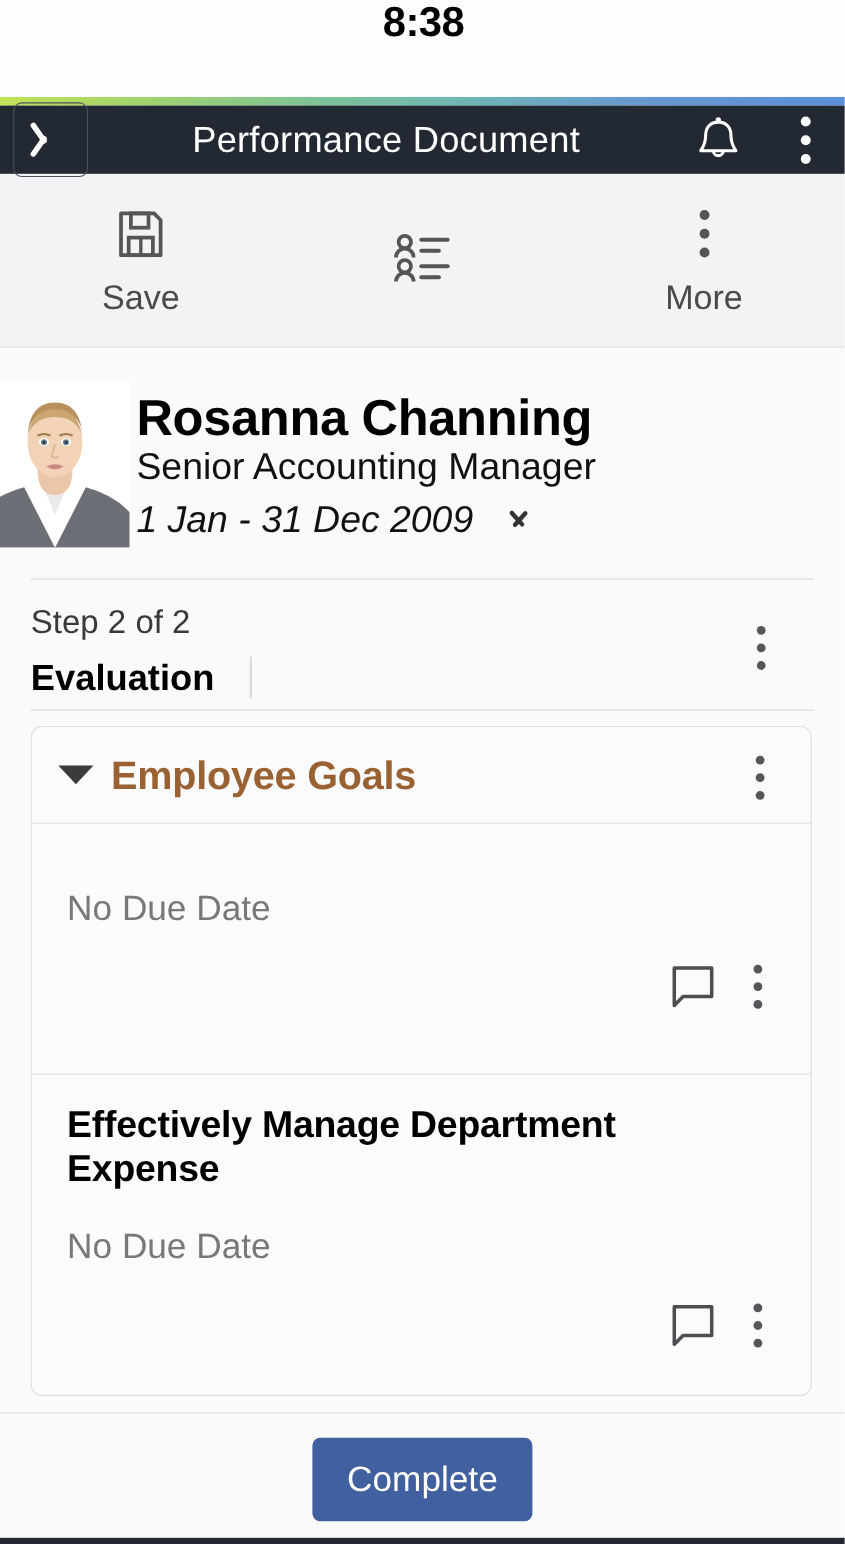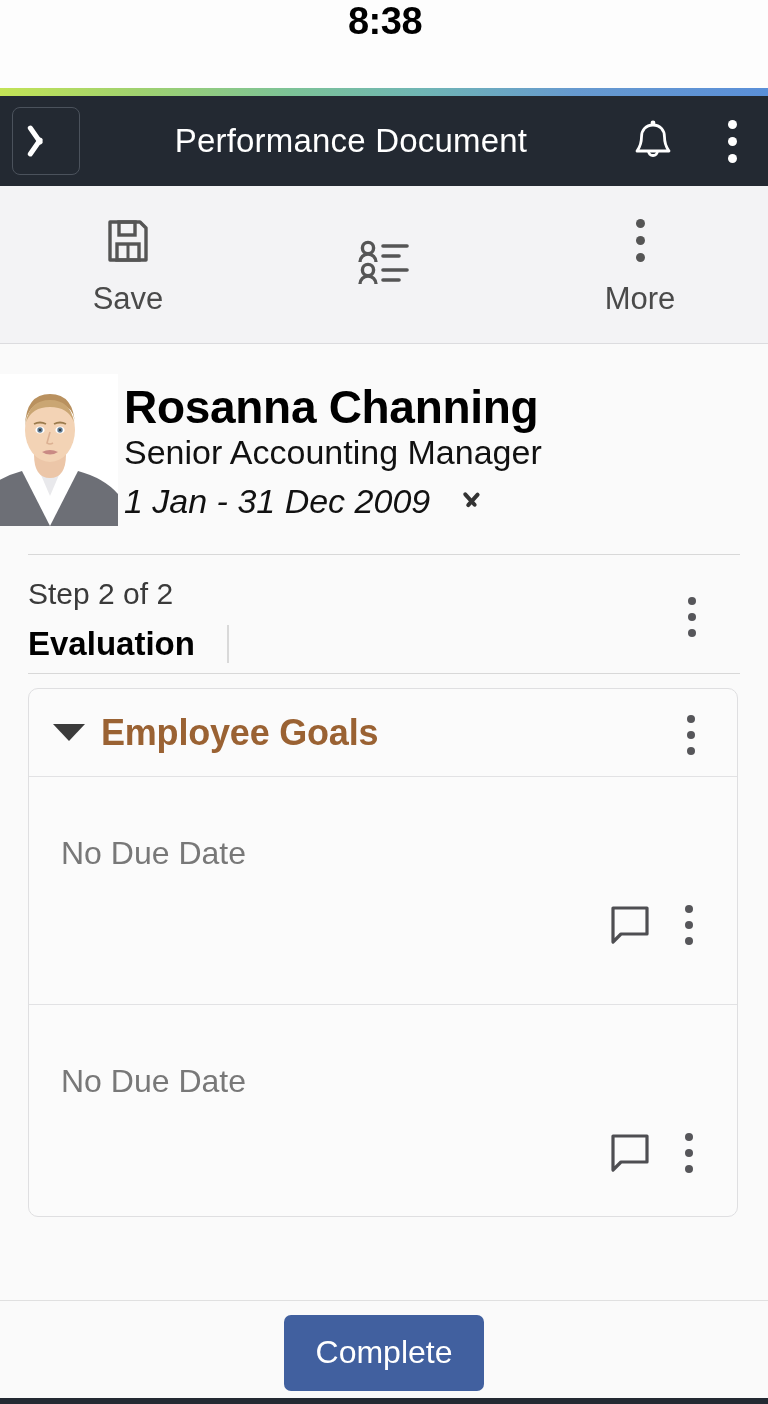--- a/index.html
+++ b/index.html
@@ -38,21 +38,21 @@
   }
 
   
   .gradient-strip {
     height: 8px;
     background: linear-gradient(to right, #c3e356 0%, #9fd16f 18%, #7cc297 38%, #6fb5b4 55%, #6699cf 75%, #5a8fd8 100%);
   }
 
   
   .header {
-    position: relative; height: 90px; background: #232932;
+    position: relative; height: 62px; background: #232932;
     display: flex; align-items: center;
   }
   .back-btn {
     width: 68px; height: 68px; margin-left: 12px;
     border: 1.5px solid #4b525c; border-radius: 8px;
     display: flex; align-items: center; justify-content: center;
     flex: none;
   }
   .chev-left { width: 22px; height: 38px; position: relative; }
   .chev-left::before, .chev-left::after {
@@ -137,21 +137,21 @@
   .goal:last-child { border-bottom: none; }
   .goal-title { font-size: 34px; font-weight: bold; color: #000; line-height: 1.18; letter-spacing: -0.2px; }
   .goal-due { font-size: 32px; color: #787878; margin-top: 32px; }
   .goal-actions { display: flex; align-items: center; justify-content: flex-end; gap: 34px; padding: 14px 12px 0 0; height: 92px; }
   .bubble { width: 42px; height: 42px; flex: none; }
   .goal-pad { height: 40px; }
   .goal-pad-sm { height: 24px; }
 
   
   .footer {
-    position: absolute; left: 0; bottom: 0; width: 768px; height: 104px;
+    position: absolute; left: 0; bottom: 0; width: 768px; height: 120px;
     background: #fafafa; border-top: 1px solid #e0e0e0;
     display: flex; align-items: center; justify-content: center;
   }
   .complete-btn {
     width: 200px; height: 76px; background: #41609f;
     border: none; border-radius: 7px; color: #fff;
     font-family: "Liberation Sans", sans-serif; font-size: 32px;
     display: flex; align-items: center; justify-content: center;
   }
   .home-bar { position: absolute; left: 0; bottom: 0; width: 768px; height: 6px; background: #232932; }
@@ -304,20 +304,21 @@
           <div class="kebab-v kebab-sm">
               <i></i>
               <i></i>
               <i></i>
             </div>
         </div>
         <div class="goal-pad"></div>
       </div>
 
       <div class="goal">
+        <div class="goal-title">Effectively Manage Department Expense</div>
         <div class="goal-due">No Due Date</div>
         <div class="goal-actions">
           <span class="bubble">
             <svg width="42" height="42" viewBox="0 0 42 42">
               <path d="M4 4 H38 V30 H12 L4 38 Z" fill="none" stroke="#4e4e52" stroke-width="3.2" stroke-linejoin="round"></path>
             </svg>
           </span>
           <div class="kebab-v kebab-sm">
               <i></i>
               <i></i>

